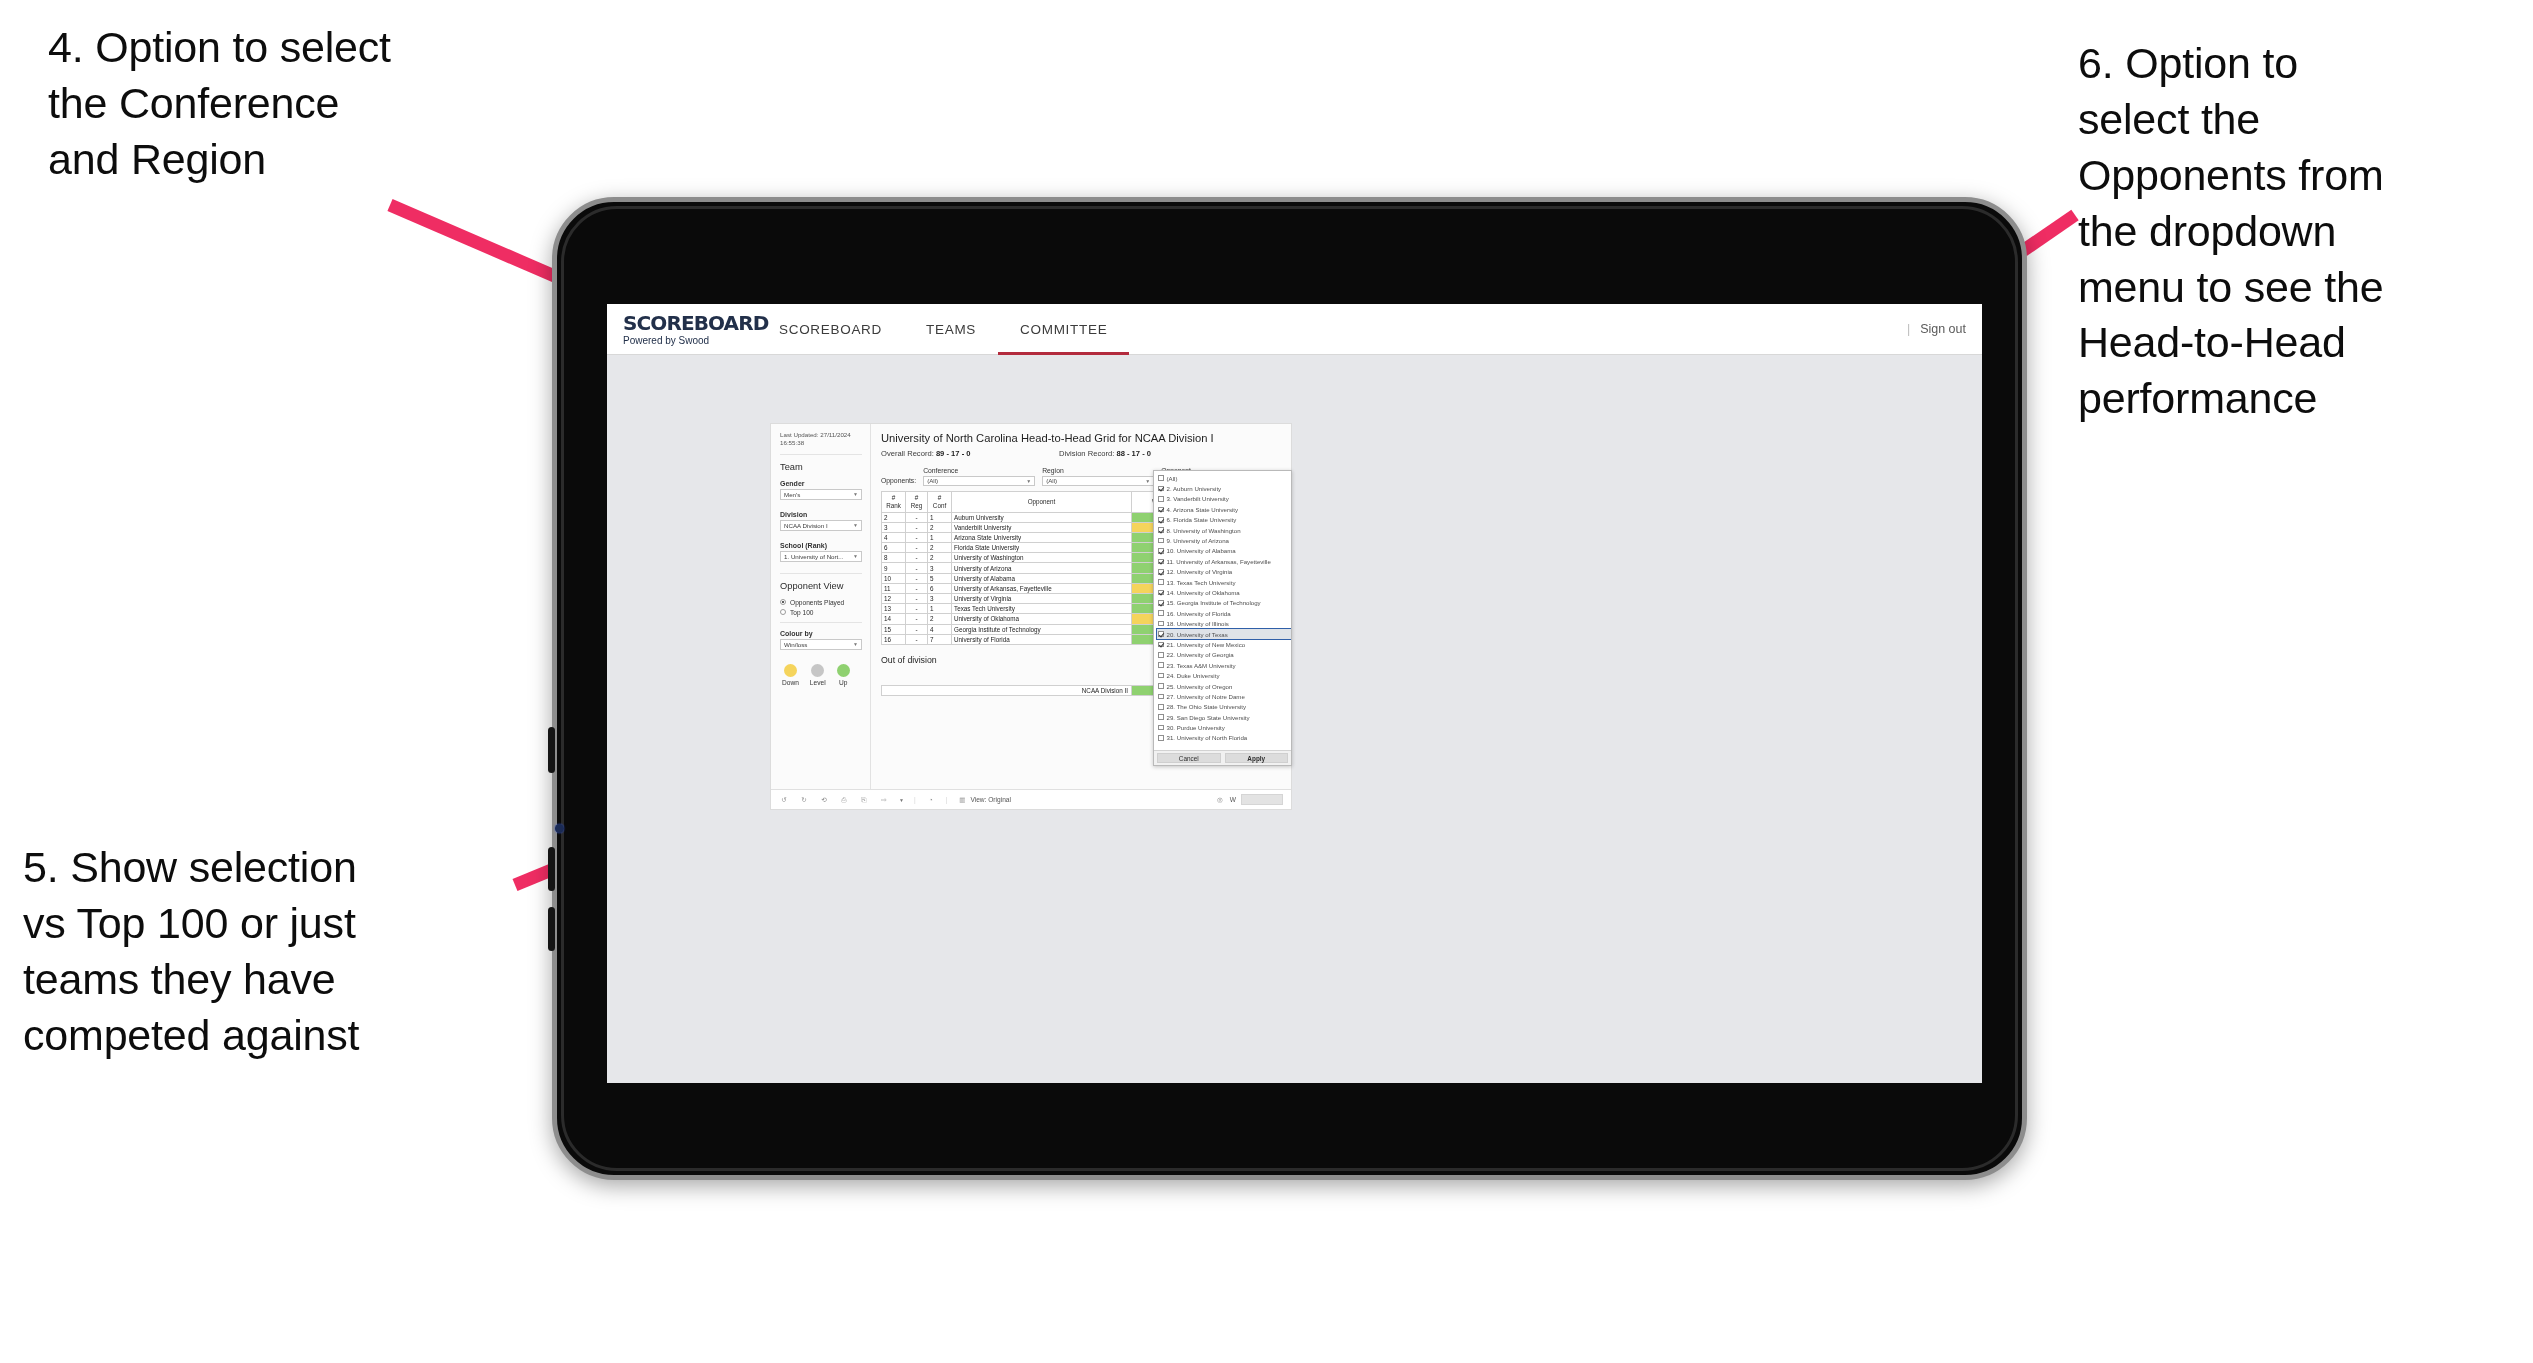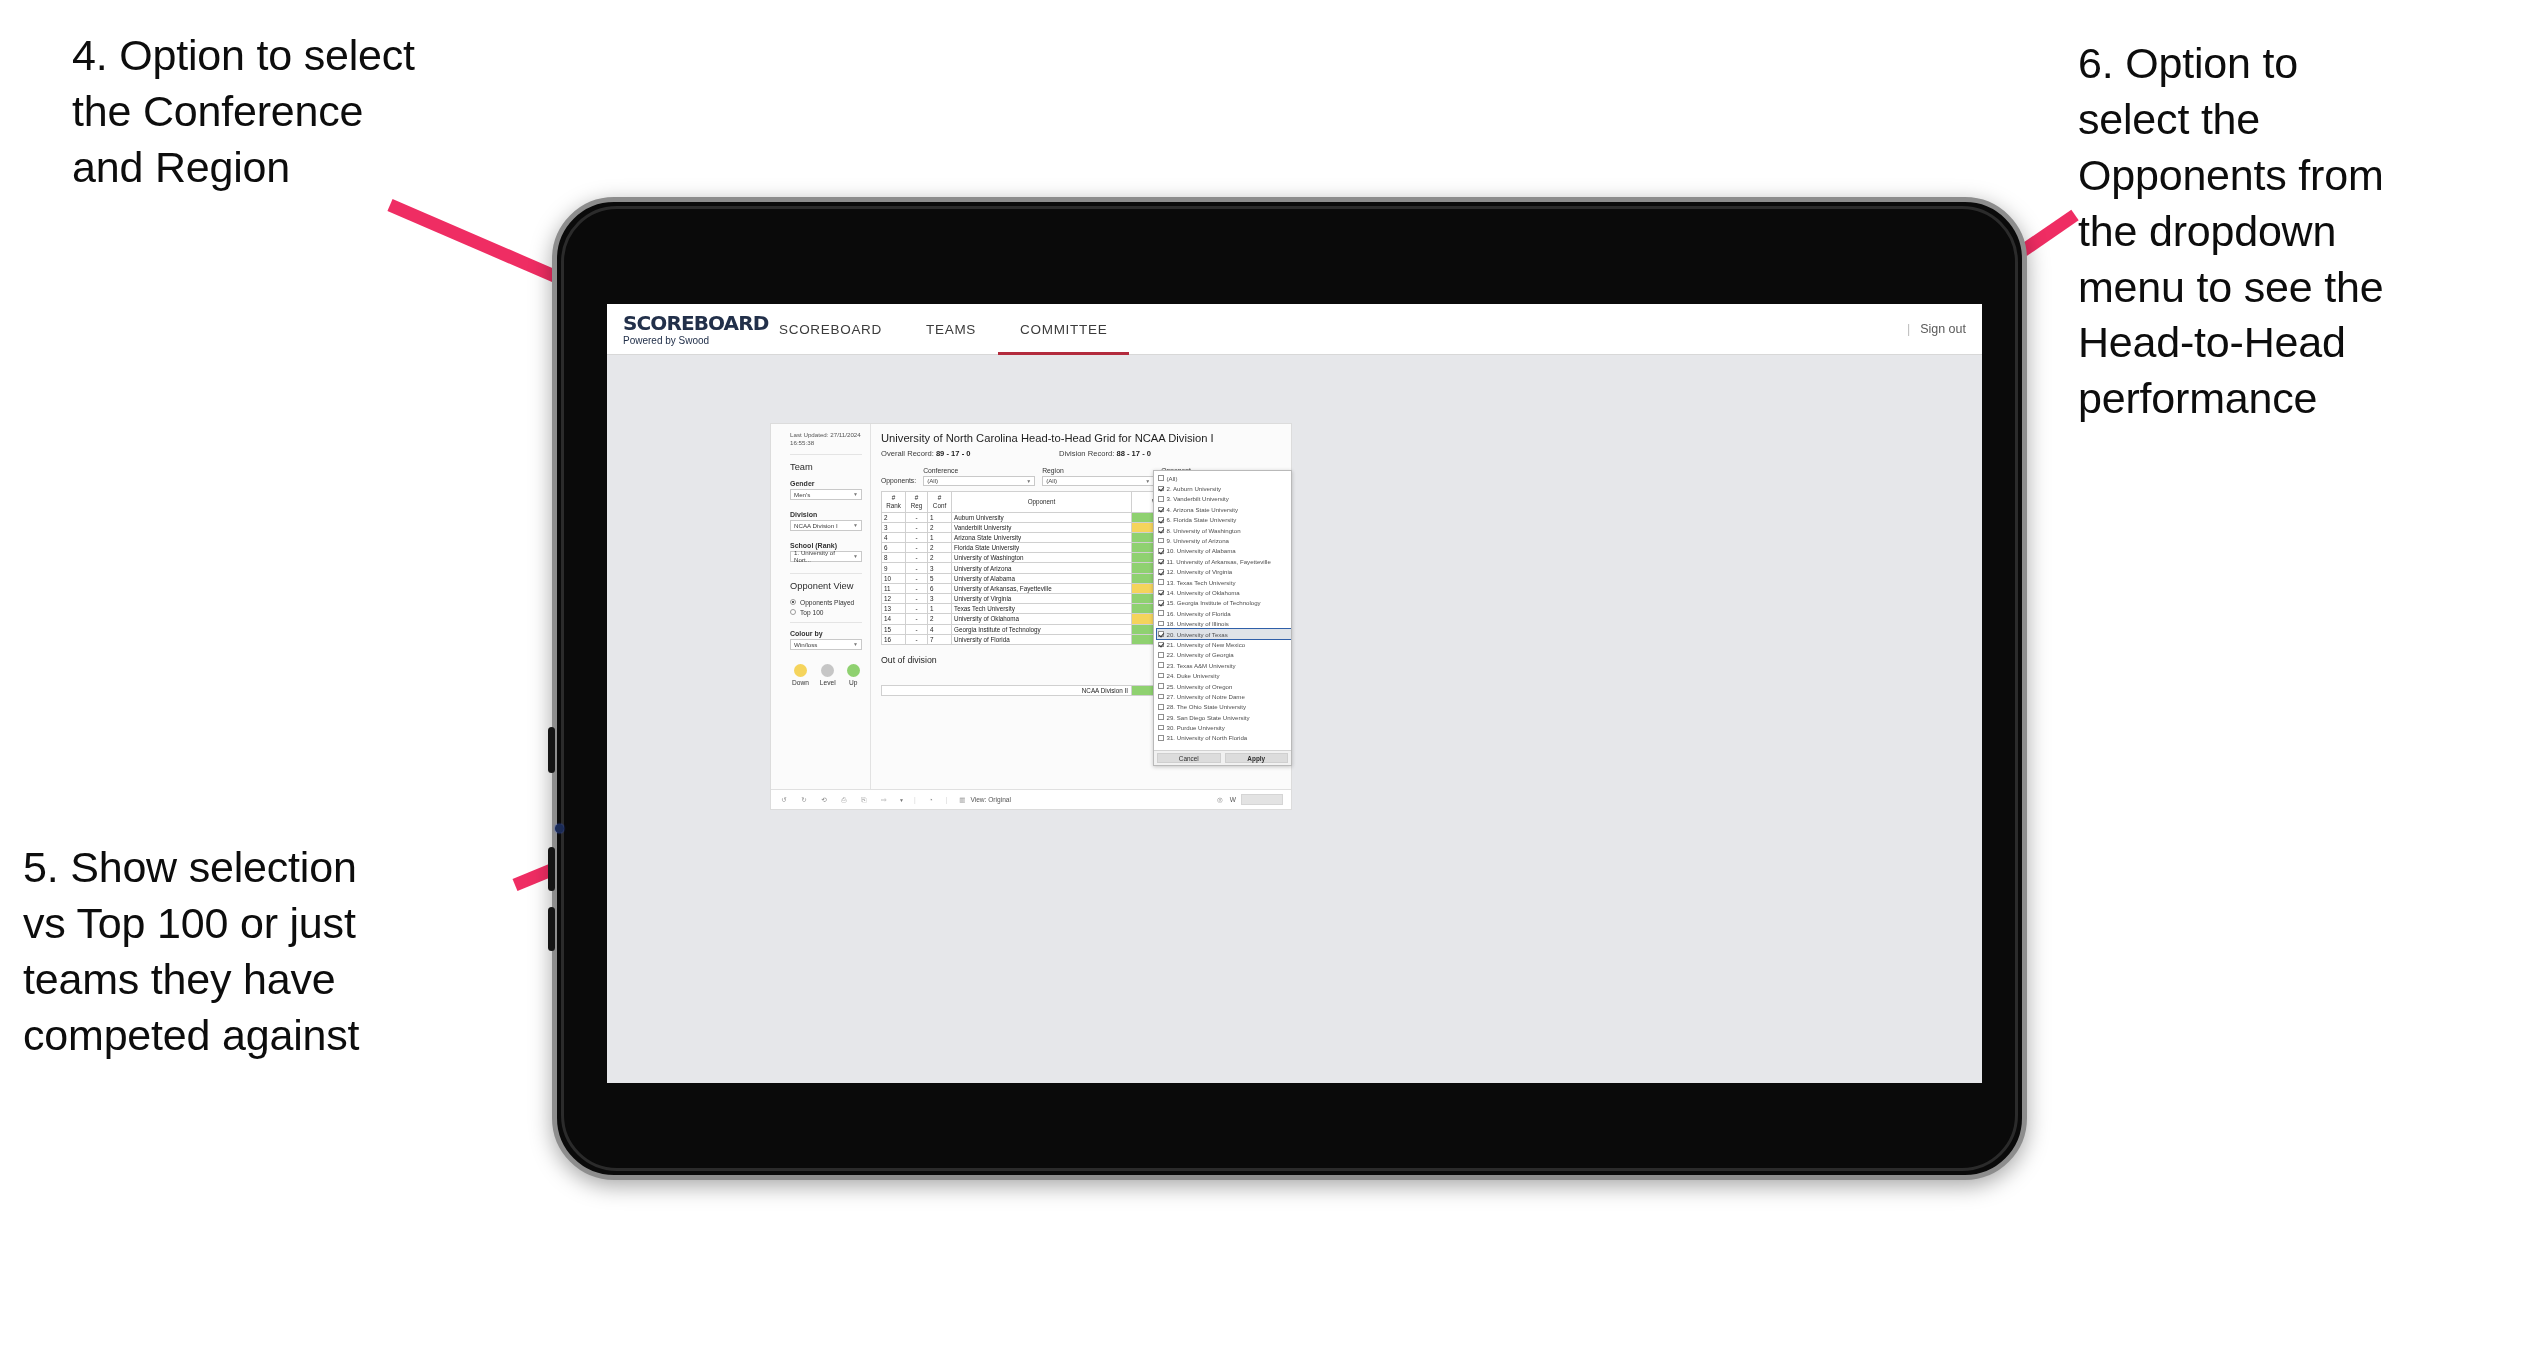--- a/index.html
+++ b/index.html
@@ -14,21 +14,21 @@
   
   .annot {
     position: absolute;
     color: #0d0d0d;
     font-size: 43px;
     line-height: 1.30;
     font-family: "Liberation Sans", sans-serif;
     letter-spacing: -0.2px;
     white-space: pre-line;
   }
-  #annot-4 { left: 48px;  top: 28px;  width: 530px; margin-left: 24px; }
+  #annot-4 { left: 48px;  top: 20px;  width: 530px; }
   #annot-5 { left: 23px;  top: 840px; width: 530px; }
   #annot-6 { left: 2078px;top: 36px;  width: 470px; }
 
   .arrow { position:absolute; pointer-events:none; }
 
   
   #tablet {
     position: absolute;
     left: 552px; top: 197px;
     width: 1475px; height: 983px;
@@ -91,21 +91,21 @@
 
   #viz{
     position:absolute; left:163px; top:68px; width:522px; height:387px;
     background:#fbfbfb; border:1px solid #dcdcdc;
     display:flex; flex-direction:column;
   }
   #viz-body{ display:flex; flex:1; min-height:0; }
 
   
   #rail{
-    width:100px; border-right:1px solid #e2e2e2; padding:7px 8px 0 19px;
+    width:100px; border-right:1px solid #e2e2e2; padding:7px 8px 0 9px;
     background:#fbfbfb; font-size:7px; color:#3d3d3d;
   }
   .ts{ font-size:6.2px; color:#555; line-height:1.35; }
   .rail-hr{ border:0; border-top:1px solid #e4e4e4; margin:6px 0 7px; }
   .rail-h{ font-size:9.3px; color:#2b2b2b; margin-bottom:8px; }
   .fld-label{ font-size:7px; color:#333; font-weight:700; margin-bottom:2px; }
   .fld{
     height:11px; border:1px solid #c9c9c9; background:#fff;
     display:flex; align-items:center; justify-content:space-between;
     padding:0 3px; font-size:6.2px; color:#3a3a3a; margin-bottom:11px;

